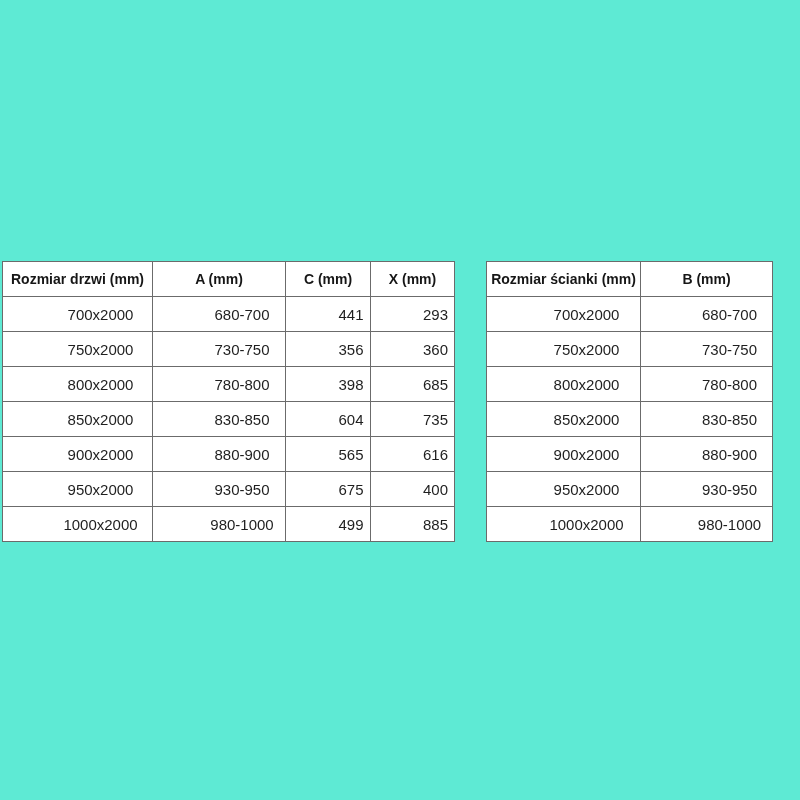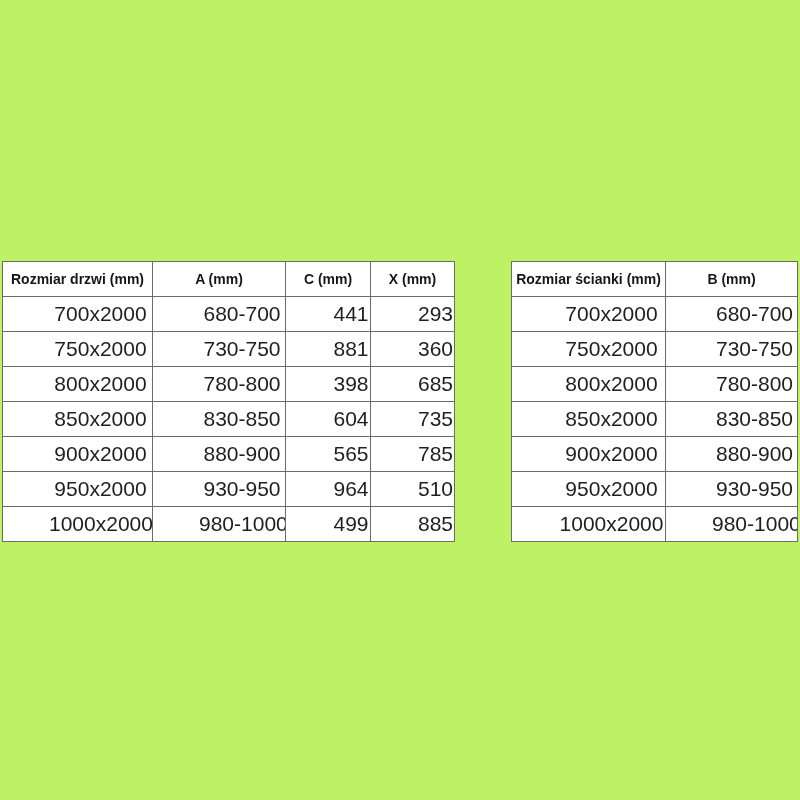--- a/index.html
+++ b/index.html
@@ -4,21 +4,21 @@
 <style>
   html, body {
     margin: 0;
     padding: 0;
     background: #ffffff;
   }
   .canvas {
     position: relative;
     width: 800px;
     height: 800px;
-    background: #bef264;
+    background: #5eead4;
     font-family: "Liberation Sans", sans-serif;
     color: #1f1f1f;
     overflow: hidden;
   }
   table.spec {
     position: absolute;
     top: 261px;
     border-collapse: collapse;
     table-layout: fixed;
     background: #ffffff;
@@ -31,32 +31,32 @@
     overflow: hidden;
     white-space: nowrap;
   }
   table.spec th {
     font-size: 14px;
     font-weight: bold;
     height: 34px;
     color: #161616;
   }
   table.spec td {
-    font-size: 21px;
+    font-size: 15px;
     font-weight: normal;
     height: 34px;
     color: #1f1f1f;
     padding-left: 46px;
   }
   #door-table {
     left: 2px;
     width: 452px;
   }
   #wall-table {
-    left: 511px;
+    left: 486px;
     width: 286px;
   }
   #door-table col.c0 { width: 150px; }
   #door-table col.c1 { width: 133px; }
   #door-table col.c2 { width: 85px; }
   #door-table col.c3 { width: 84px; }
   #wall-table col.c0 { width: 154px; }
   #wall-table col.c1 { width: 132px; }
 </style>
 </head>
@@ -82,46 +82,46 @@
     <tbody>
         <tr>
           <td>700x2000</td>
           <td>680-700</td>
           <td>441</td>
           <td>293</td>
         </tr>
         <tr>
           <td>750x2000</td>
           <td>730-750</td>
-          <td>881</td>
+          <td>356</td>
           <td>360</td>
         </tr>
         <tr>
           <td>800x2000</td>
           <td>780-800</td>
           <td>398</td>
           <td>685</td>
         </tr>
         <tr>
           <td>850x2000</td>
           <td>830-850</td>
           <td>604</td>
           <td>735</td>
         </tr>
         <tr>
           <td>900x2000</td>
           <td>880-900</td>
           <td>565</td>
-          <td>785</td>
+          <td>616</td>
         </tr>
         <tr>
           <td>950x2000</td>
           <td>930-950</td>
-          <td>964</td>
-          <td>510</td>
+          <td>675</td>
+          <td>400</td>
         </tr>
         <tr>
           <td>1000x2000</td>
           <td>980-1000</td>
           <td>499</td>
           <td>885</td>
         </tr>
       </tbody>
   </table>
 

